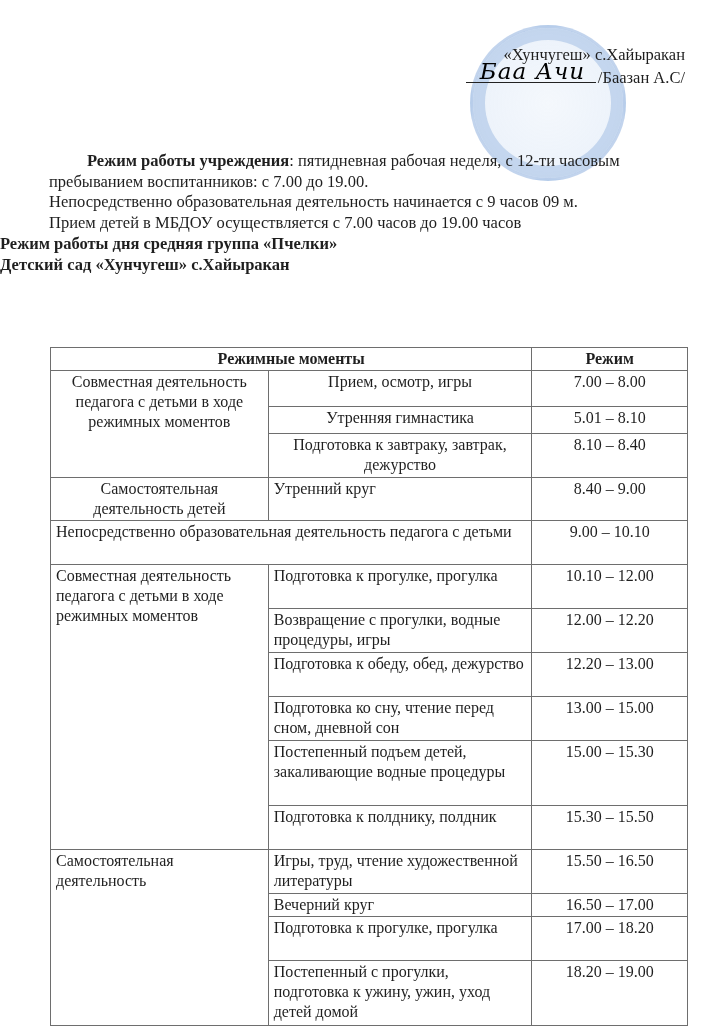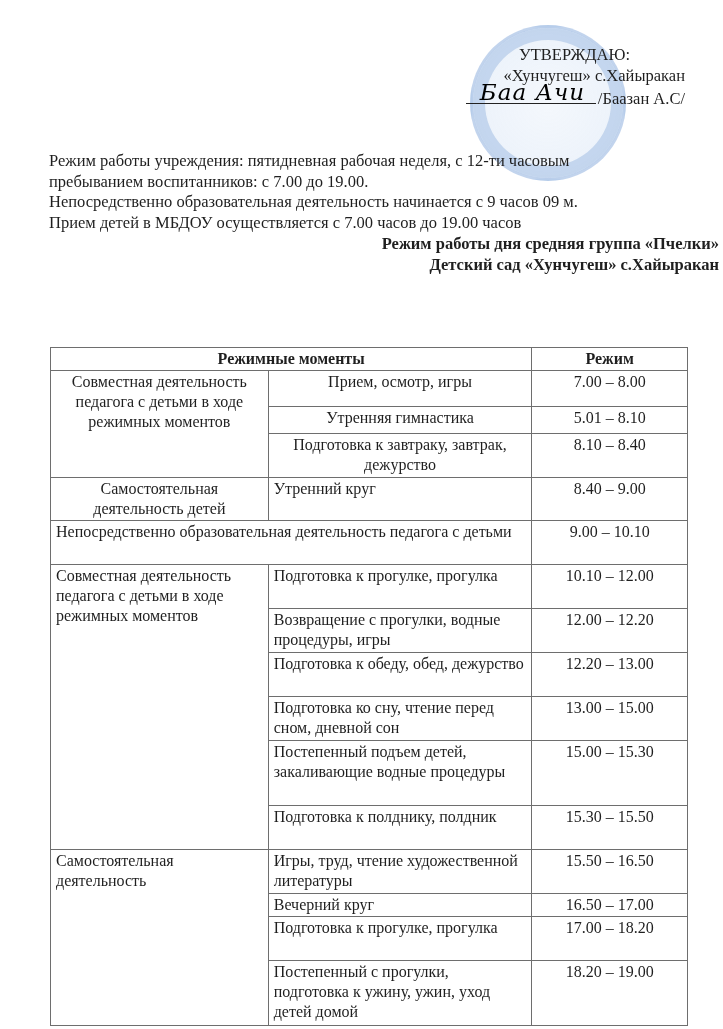--- a/index.html
+++ b/index.html
@@ -16,39 +16,38 @@
   .approve {
     position: absolute; right: 38px; top: 44px; text-align: right; font-size: 16.5px; line-height: 21px;
   }
   .approve div { white-space: nowrap; }
   .approve .l1 { padding-right: 55px; }
   .approve .l3 { padding-right: 0; }
   .sigline { display: inline-block; width: 130px; border-bottom: 1px solid #222; height: 17px; vertical-align: baseline; position: relative; margin-right: 2px; }
   .sig { position: absolute; left: 14px; top: -4px; font-family: "DejaVu Serif", serif; font-style: italic; color: #000000; font-size: 23px; letter-spacing: 1px; }
   .intro { position: absolute; left: 49px; top: 151px; width: 650px; font-size: 16.5px; line-height: 20.5px; }
   .intro p { margin: 0; white-space: nowrap; }
-  .intro b { font-weight: normal; }
-  .titles { position: absolute; left: 0; width: 719px; top: 233px; text-align: right; font-weight: bold; font-size: 16.5px; line-height: 21px; }
+  .intro b { font-weight: bold; margin-left: 38px; }
+  .titles { position: absolute; left: 0; width: 719px; top: 233px; text-align: left; font-weight: bold; font-size: 16.5px; line-height: 21px; }
   table {
     position: absolute; left: 50px; top: 304px; width: 638px; border-collapse: collapse; font-size: 16px; line-height: 20px; margin-top: 43px;
   }
   td, th { border: 1px solid #6e6e6e; vertical-align: top; padding: 1px 5px 1px 5px; }
   th { font-weight: bold; text-align: center; height: 19px; padding-top: 1px; }
   .c1 { width: 207px; }
   .c2 { width: 253px; }
   .c3 { width: 145px; text-align: center; }
   .center { text-align: center; }
 </style>
 </head>
 <body>
 
 <div class="stamp"></div>
 
 <div class="approve">
-  <div class="l1">УТВЕРЖДАЮ:</div>
   <div class="l3">«Хунчугеш» с.Хайыракан</div>
   <div>
     <span class="sigline"><span class="sig">Баа Ачи</span></span><span>/Баазан А.С/</span>
   </div>
 </div>
 
 <div class="intro">
   <p><b>Режим работы учреждения</b><span>: пятидневная рабочая неделя, с 12-ти часовым</span></p>
   <p>пребыванием воспитанников: с 7.00 до 19.00.</p>
   <p>Непосредственно образовательная деятельность начинается с 9 часов 09 м.</p>

